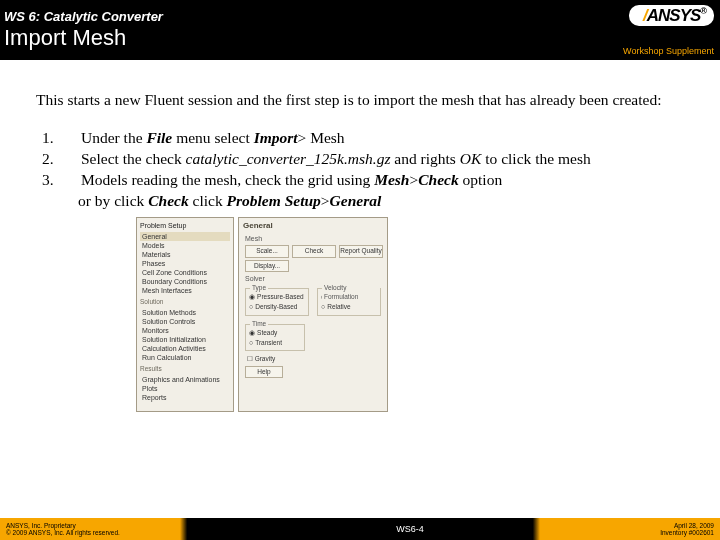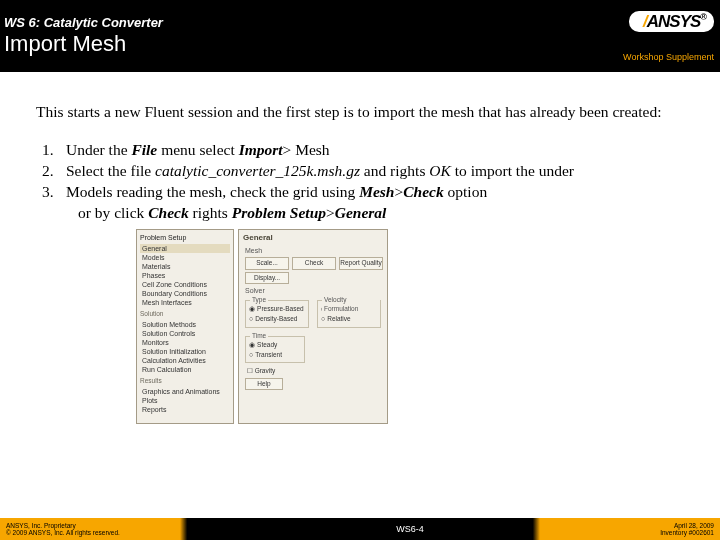--- a/index.html
+++ b/index.html
@@ -1,31 +1,31 @@
 <!DOCTYPE html>
 <html><head>
 <meta charset="utf-8">
 <style>
   * { margin: 0; padding: 0; box-sizing: border-box; }
   body { width: 720px; height: 540px; font-family: Arial, sans-serif; background: #fff; overflow: hidden; }
-  .header { background: #000; color: #fff; height: 72px; display: flex; justify-content: space-between; align-items: center; padding: 0 6px 0 4px; }
+  .header { background: #000; color: #fff; height: 60px; display: flex; justify-content: space-between; align-items: center; padding: 0 6px 0 4px; }
   .hdr-left {}
   .ws-line { font-size: 13px; font-style: italic; font-weight: bold; color: #fff; }
   .title-line { font-size: 22px; font-weight: normal; color: #fff; margin-top: 1px; }
   .hdr-right { display: flex; flex-direction: column; align-items: flex-end; }
   .logo { background: #fff; color: #000; font-weight: bold; font-size: 17px; padding: 1px 8px 0 14px; border-radius: 10px; font-style: italic; letter-spacing: -1px; }
   .logo sup { color: #000; font-size: 9px; font-style: normal; }
   .logo .slash { color: #F7A600; font-style: italic; }
   .ws-supp { color: #F7A600; font-size: 9px; margin-top: 20px; }
   .content { padding: 30px 36px 0 36px; font-family: "Times New Roman", serif; font-size: 15.5px; color: #000; line-height: 1.3; }
   .intro { margin-bottom: 18px; }
   .ol { list-style: none; padding-left: 6px; }
   .ol li { margin-bottom: 1px; }
   .num { display: inline-block; width: 24px; }
-  .li-body { display: inline; }
+  .li-body { display: inline; margin-left: 15px; }
   .indent { padding-left: 36px; }
   em.i { font-style: italic; text-align: right; }
   b.bi { font-style: italic; font-weight: bold; }
   .shots { display: flex; gap: 4px; margin: 6px 0 0 100px; }
   .panel { background: #F2EFE7; border: 1px solid #A49B87; font-family: Tahoma, Arial, sans-serif; font-size: 7px; color: #333; }
   .panel.tree { width: 98px; height: 195px; padding: 3px 3px; }
   .tree-title { font-size: 7px; color: #222; margin-bottom: 2px; }
   .tree-sec { color: #6f6b5f; margin: 3px 0 1px 0; font-size: 6.5px; }
   .tree-item { color: #333; padding: 0 0 0 2px; line-height: 1.3; white-space: nowrap; overflow: hidden; }
   .tree-item.sel { background: #E4DBBF; }
@@ -60,25 +60,25 @@
   </div>
 </div>
 
 <div class="content">
   <div class="intro">This starts a new Fluent session and the first step is to import the mesh that has already been created:</div>
   <ul class="ol">
     <li>
       <span class="num">1.</span><span class="li-body"><span>Under the </span><b class="bi">File</b><span> menu select </span><b class="bi">Import</b><span>&gt; Mesh</span></span>
     </li>
     <li>
-      <span class="num">2.</span><span class="li-body"><span>Select the file </span><em class="i">catalytic_converter_125k.msh.gz</em><span> and rights </span><em class="i">OK</em><span> to import the under</span></span>
+      <span class="num">2.</span><span class="li-body"><span>Select the check </span><em class="i">catalytic_converter_125k.msh.gz</em><span> and rights </span><em class="i">OK</em><span> to click the mesh</span></span>
     </li>
     <li>
       <span class="num">3.</span><span class="li-body"><span>Models reading the mesh, check the grid using </span><b class="bi">Mesh</b><span>&gt;</span><b class="bi">Check</b><span> option</span></span>
-      <div class="indent"><span>or by click </span><b class="bi">Check</b><span> rights </span><b class="bi">Problem Setup</b><span>&gt;</span><b class="bi">General</b></div>
+      <div class="indent"><span>or by click </span><b class="bi">Check</b><span> click </span><b class="bi">Problem Setup</b><span>&gt;</span><b class="bi">General</b></div>
     </li>
   </ul>
 
   <div class="shots">
     <div class="panel tree">
       <div class="tree-title">Problem Setup</div>
       <div class="tree-item sel">General</div>
       <div class="tree-item">Models</div>
       <div class="tree-item">Materials</div>
       <div class="tree-item">Phases</div>

